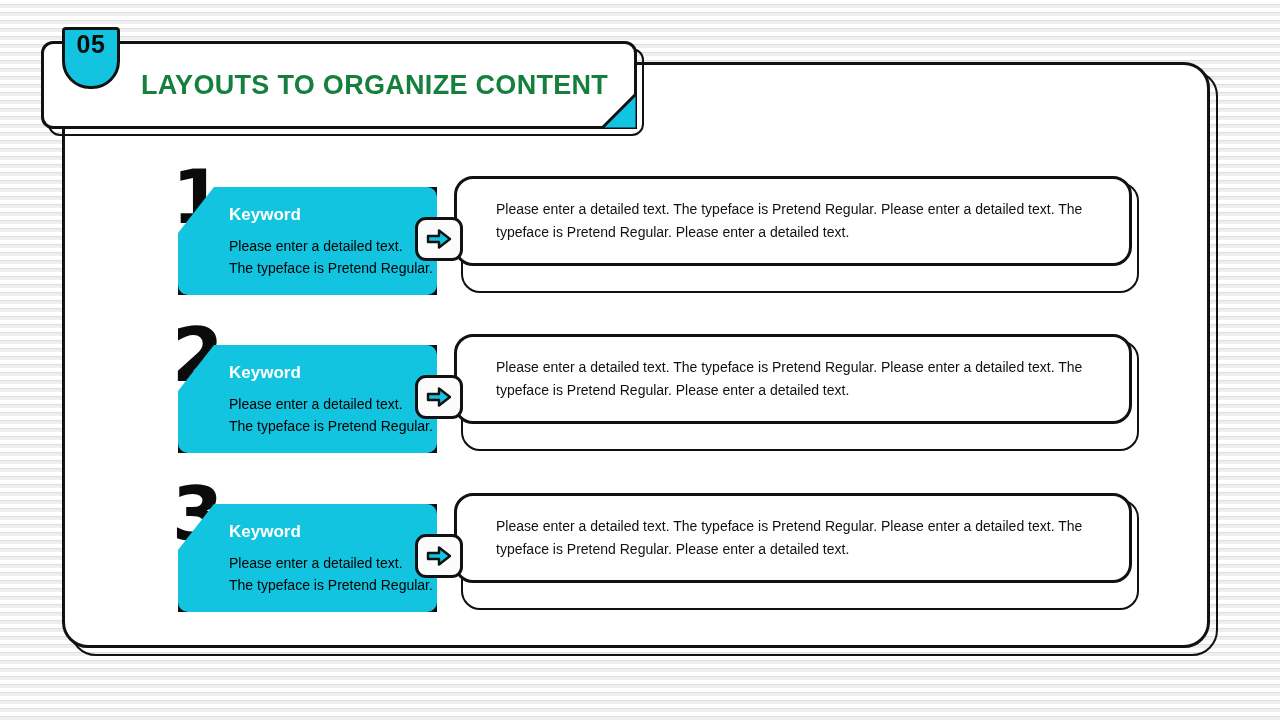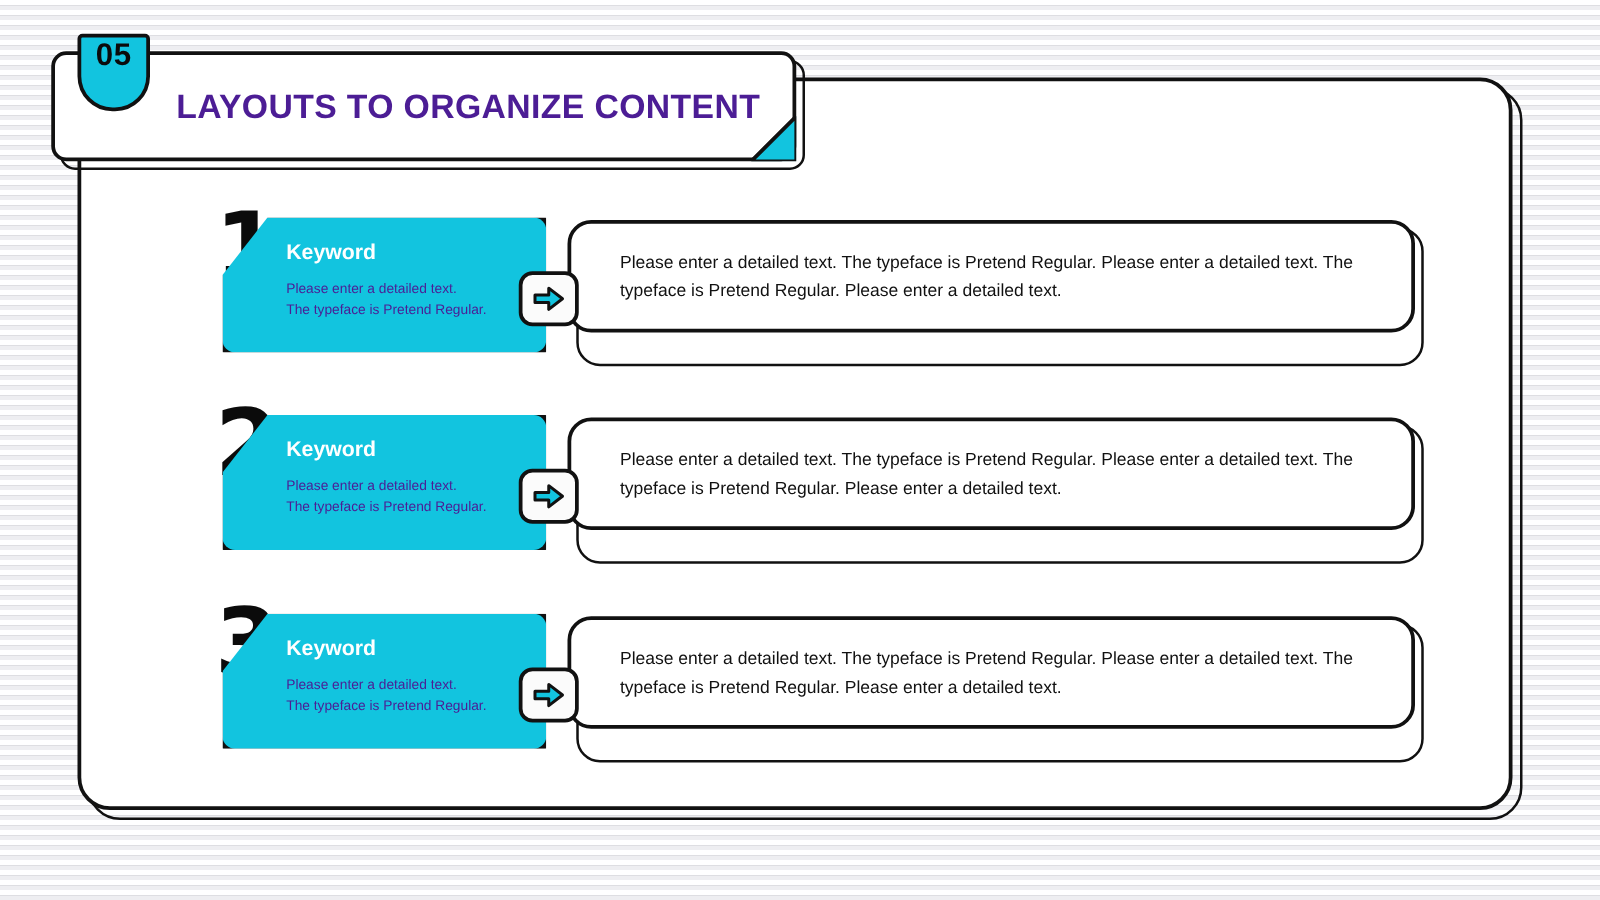--- a/index.html
+++ b/index.html
@@ -87,21 +87,21 @@
     font-size:25px;
     font-weight:bold;
     color:#0b0b0b;
     letter-spacing:0.5px;
   }
 
   #header-title {
     margin-left:97px;
     font-size:27px;
     font-weight:bold;
-    color:#4c1d95;
+    color:#15803d;
     letter-spacing:0.3px;
     white-space:nowrap;
   }
 
   
   .row {
     position:absolute;
     left:0; width:1280px; height:160px;
   }
   #row-0 { top:170px; }
@@ -116,41 +116,41 @@
     font-weight:bold;
     color:#0b0b0b;
     line-height:1;
     font-family:"DejaVu Sans", sans-serif;
     z-index:1;
   }
 
   
   .keyword-card {
     position:absolute;
-    left:178px; top:4px;
+    left:178px; top:17px;
     width:259px; height:108px;
     background:#12C4DF;
     border-radius:10px;
     z-index:2;
     clip-path: polygon(36px 0, 100% 0, 100% 100%, 0 100%, 0 46px);
     filter: drop-shadow(0 3px 0 #111) drop-shadow(0 -3px 0 #111)
             drop-shadow(3px 0 0 #111) drop-shadow(-3px 0 0 #111);
   }
   .keyword-inner {
     padding:18px 0 0 51px;
   }
   .keyword-title {
     font-size:17px;
     font-weight:bold;
     color:#ffffff;
     margin-bottom:11px;
   }
   .keyword-line {
-    font-size:11px;
-    color:#4c1d95;
+    font-size:14px;
+    color:#000000;
     line-height:1.55;
     white-space:nowrap;
   }
 
   
   .arrow-badge {
     position:absolute;
     left:415px; top:47px;
     width:48px; height:44px;
     background:#fbfbfb;

